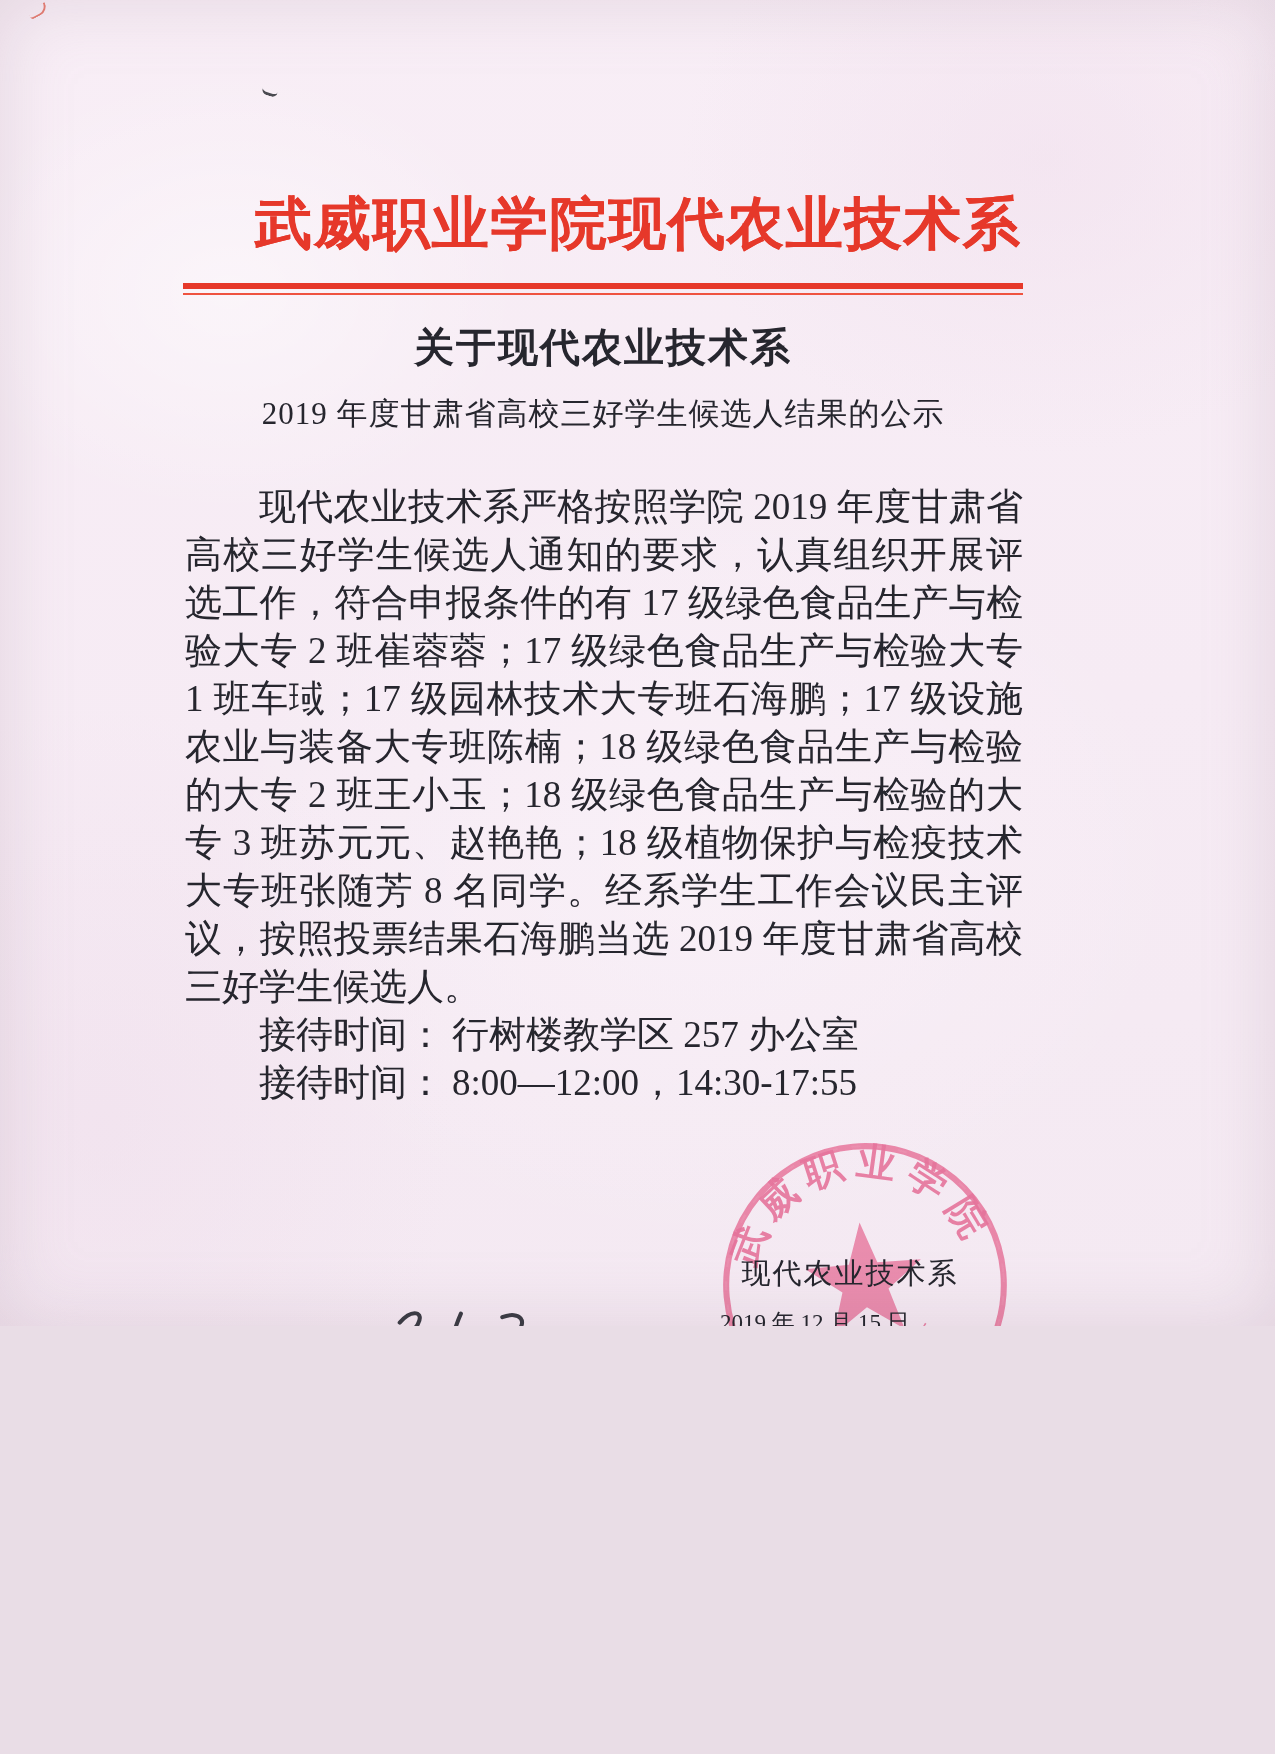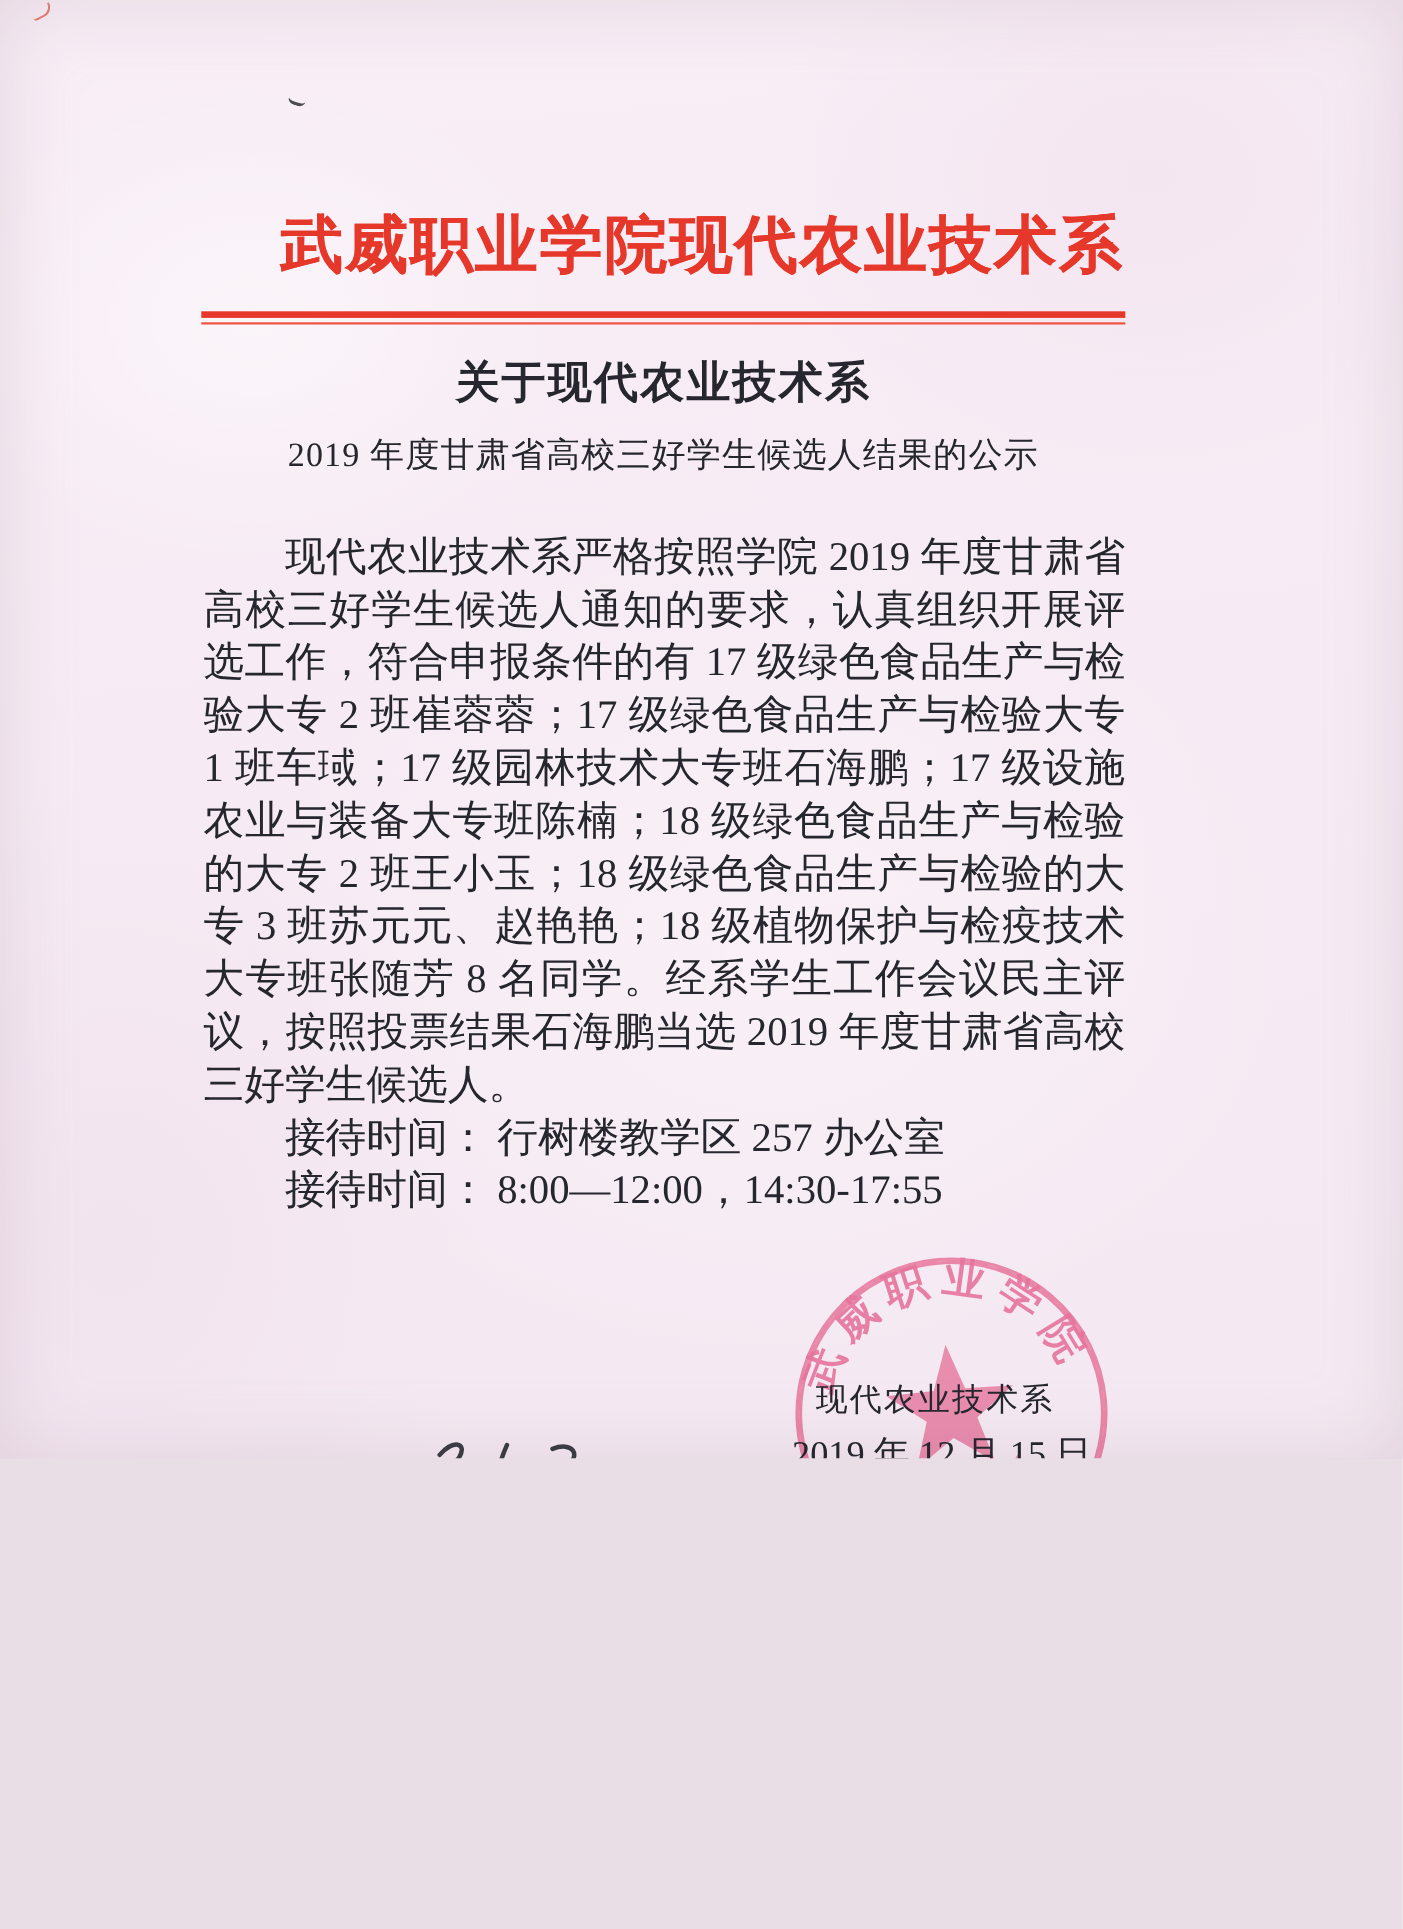--- a/index.html
+++ b/index.html
@@ -40,21 +40,21 @@
   .body-text p{margin:0;text-indent:2em;}
   .contact-line{text-indent:2em;white-space:nowrap;}
   .contact-line .val{margin-left:8px;}
   .phone-num{margin-left:36px;}
   .sig-dept{
     position:absolute;left:740px;width:220px;top:1252px;
     text-align:center;font-size:29px;line-height:42px;letter-spacing:2px;white-space:nowrap;
   }
   .sig-date{
     position:absolute;left:720px;width:260px;top:1302px;
-    text-align:left;font-size:33px;line-height:42px;white-space:nowrap;
+    text-align:left;font-size:23px;line-height:42px;white-space:nowrap;
   }
   .seal{
     position:absolute;left:713px;top:1133px;width:304px;height:304px;
     transform:rotate(-5deg);opacity:0.88;mix-blend-mode:multiply;
   }
   .handwriting{position:absolute;left:363px;top:1292px;width:185px;height:135px;}
   .hand-date{
     position:absolute;left:523px;top:1382px;width:150px;
     font-size:41px;font-style:italic;color:#2c2c33;
     transform:rotate(-7deg);letter-spacing:4px;white-space:nowrap;

